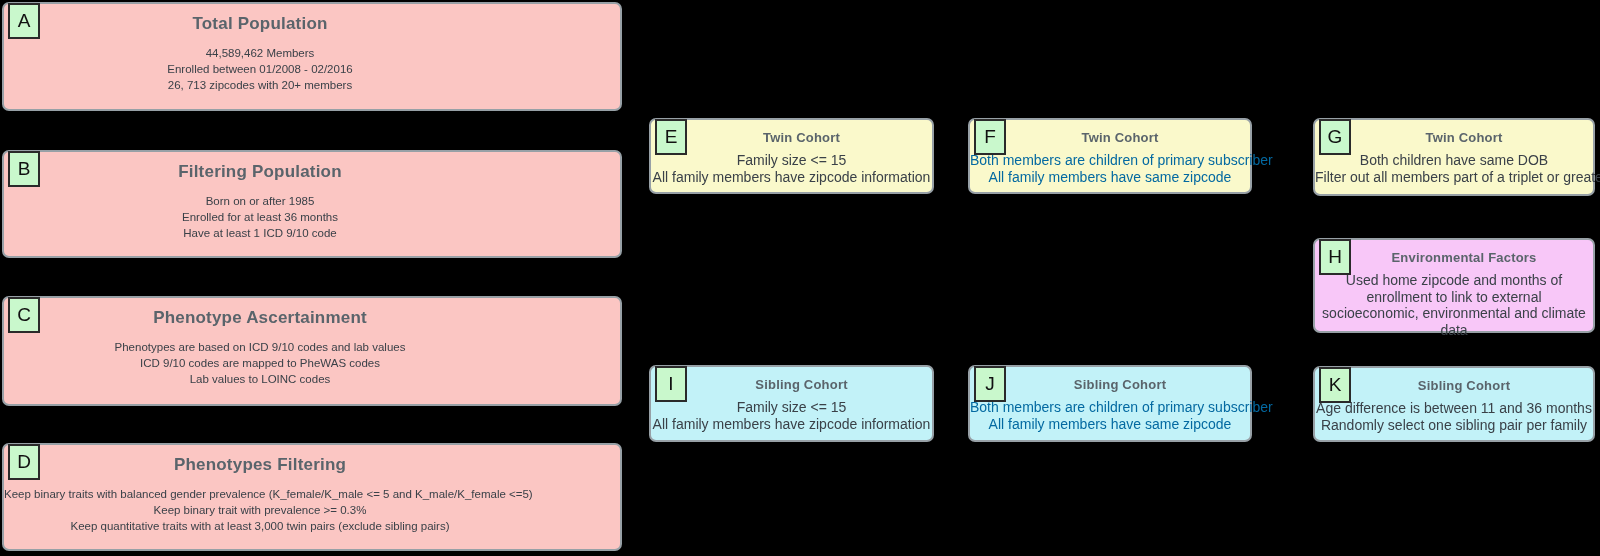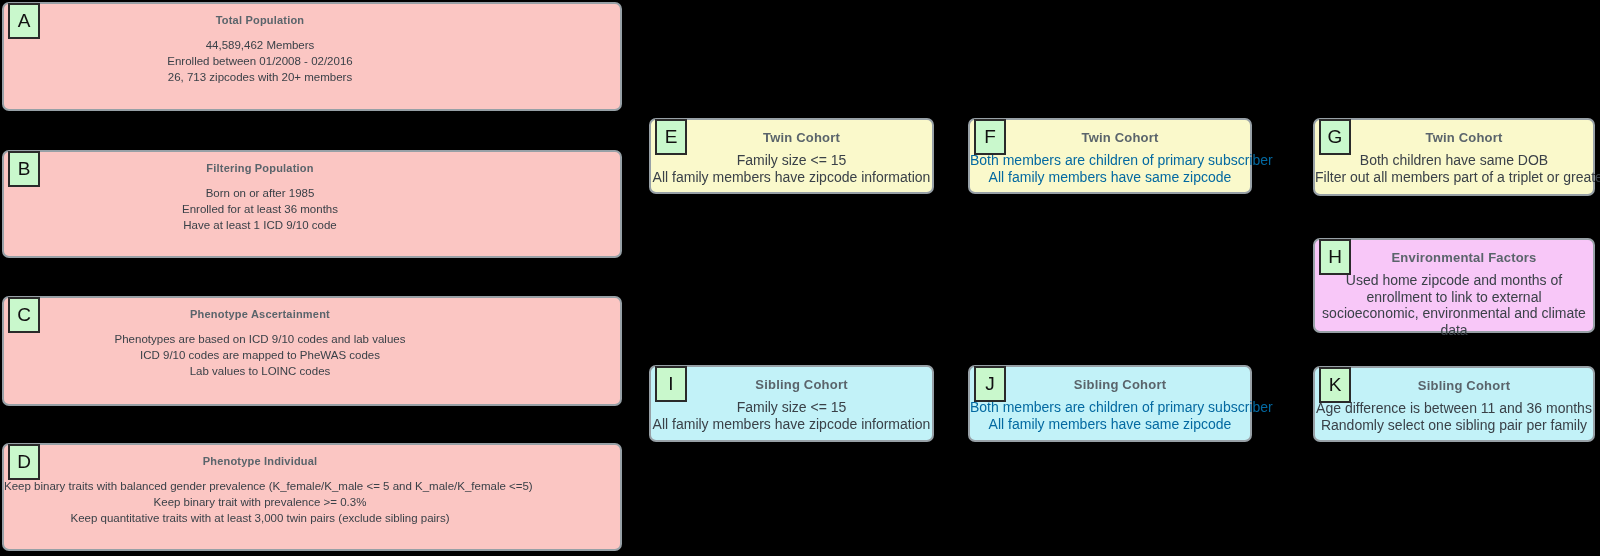--- a/index.html
+++ b/index.html
@@ -48,21 +48,21 @@
     position: relative;
     width: 100%;
     height: 100%;
     padding-top: 10px;
     box-sizing: border-box;
   }
   
   .offset .content { width: 512px; }
   .title {
     font-weight: bold;
-    font-size: 11px;
+    font-size: 17px;
     color: #5a646b;
     letter-spacing: 0.2px;
     margin-bottom: 11px;
   }
   .small-box .title { margin-bottom: 7px; font-size: 13px; padding-left: 20px; }
   .line {
     font-size: 14px;
     line-height: 16.5px;
     color: #3a4148;
     white-space: nowrap;
@@ -106,21 +106,21 @@
       <div class="title">Phenotype Ascertainment</div>
       <div class="line">Phenotypes are based on ICD 9/10 codes and lab values</div>
       <div class="line">ICD 9/10 codes are mapped to PheWAS codes</div>
       <div class="line">Lab values to LOINC codes</div>
     </div>
   </article>
 
   <article class="box pink offset" style="left:2px; top:443px; width:620px; height:108px;">
     <span class="tag">D</span>
     <div class="content">
-      <div class="title">Phenotype Individual</div>
+      <div class="title">Phenotypes Filtering</div>
       <div class="line">Keep binary traits with balanced gender prevalence (K_female/K_male &lt;= 5 and K_male/K_female &lt;=5)</div>
       <div class="line">Keep binary trait with prevalence &gt;= 0.3%</div>
       <div class="line">Keep quantitative traits with at least 3,000 twin pairs (exclude sibling pairs)</div>
     </div>
   </article>
 
   <article class="box yellow small-box" style="left:649px; top:118px; width:285px; height:76px;">
     <span class="tag">E</span>
     <div class="content">
       <div class="title">Twin Cohort</div>

